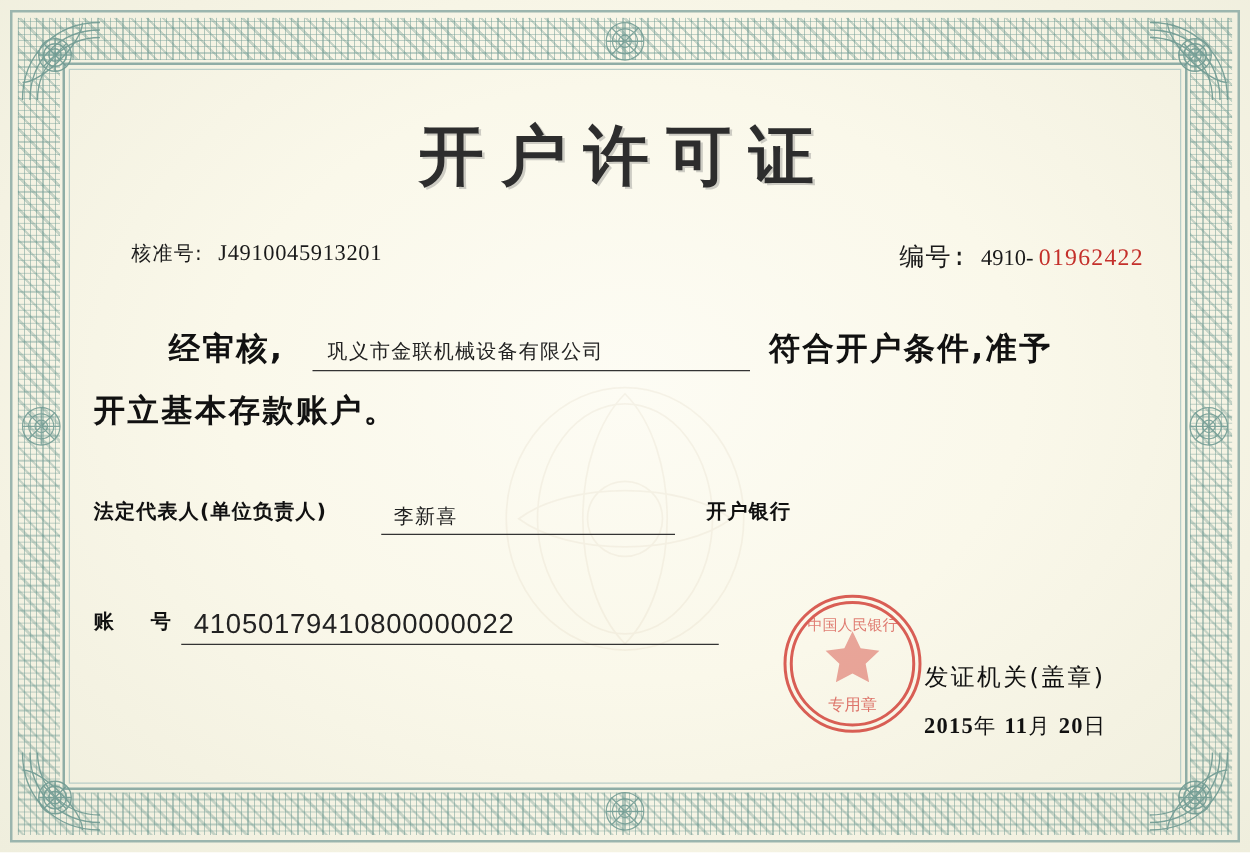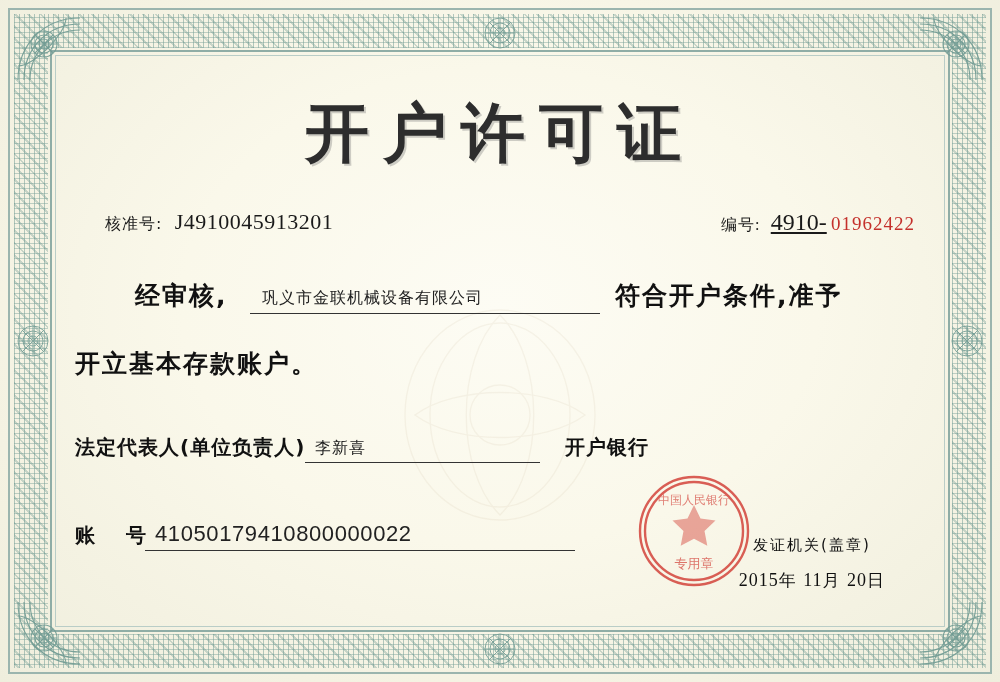--- a/index.html
+++ b/index.html
@@ -122,21 +122,21 @@
     left: 75px;
     top: 70px;
     right: 75px;
     bottom: 70px;
   }
 
   .title {
     text-align: center;
     font-family: "DejaVu Sans", "Liberation Sans", sans-serif;
     font-weight: bold;
-    font-size: 64px;
+    font-size: 52px;
     letter-spacing: 14px;
     color: #2d2d2d;
     margin-top: 20px;
     text-shadow: 2px 2px 0 rgba(120,120,120,0.35);
   }
 
   .row-numbers {
     position: relative;
     margin-top: 32px;
     height: 26px;
@@ -149,40 +149,39 @@
     top: 0;
     white-space: nowrap;
   }
   .approval .lbl {
     font-family: "DejaVu Sans", "Liberation Sans", sans-serif;
     font-size: 16px;
     letter-spacing: 1px;
   }
   .approval .val {
     font-family: "Liberation Serif", serif;
-    font-size: 22px;
+    font-size: 18px;
     margin-left: 8px;
     letter-spacing: 0.5px;
   }
   .serial {
     position: absolute;
     right: 10px;
     top: 0;
     white-space: nowrap;
   }
   .serial .lbl {
-    font-family: Liberation Serif, serif;
-    font-size: 16px;
+    font-family: Liberation Mono, monospace;
+    font-size: 20px;
     letter-spacing: 1px;
   }
   .serial .prefix {
     font-family: "Liberation Serif", serif;
-    font-size: 24px;
+    font-size: 18px;
     margin-left: 6px;
-    text-decoration: underline;
   }
   .serial .code {
     font-family: "Liberation Serif", serif;
     font-size: 19px;
     color: #c4302b;
     letter-spacing: 1px;
   }
 
   .body-block {
     margin-top: 40px;
@@ -212,38 +211,38 @@
     bottom: 4px;
     font-family: "DejaVu Sans", "Liberation Sans", sans-serif;
     font-weight: normal;
     font-size: 16px;
     letter-spacing: 1px;
     color: #222;
   }
   .line1 .seg-b { position: absolute; left: 540px; top: 4px; }
 
   .line2 {
-    margin-top: 28px;
+    margin-top: 10px;
     margin-left: 0px;
     font-size: 25px;
     font-weight: bold;
     letter-spacing: 2px;
   }
 
   .field-row {
     position: relative;
     margin-top: 48px;
     height: 40px;
     white-space: nowrap;
   }
   .field-label {
     position: absolute;
     top: 6px;
     font-family: "DejaVu Sans", "Liberation Sans", sans-serif;
-    font-size: 20px;
+    font-size: 16px;
     font-weight: bold;
     letter-spacing: 1px;
     color: #111;
   }
   .field-blank {
     position: absolute;
     top: 0;
     height: 34px;
     border-bottom: 1.3px solid #333;
   }
@@ -275,37 +274,38 @@
   
   .issuer {
     position: absolute;
     right: 40px;
     bottom: 20px;
     text-align: center;
     font-family: "DejaVu Sans", "Liberation Sans", sans-serif;
     color: #111;
   }
   .issuer .org {
-    font-size: 15px;
+    font-size: 19px;
     letter-spacing: 2px;
   }
   .issuer .date {
     margin-top: 14px;
     font-size: 17px;
     letter-spacing: 1px;
   }
   .issuer .date .num {
     font-family: "Liberation Serif", serif;
     font-size: 18px;
+    font-weight: bold;
   }
 
   
   .seal {
     position: absolute;
-    right: 172px;
+    right: 184px;
     bottom: 22px;
     width: 118px;
     height: 118px;
     opacity: 0.78;
     pointer-events: none;
     text-align: right;
   }
 </style>
 </head>
 <body>

